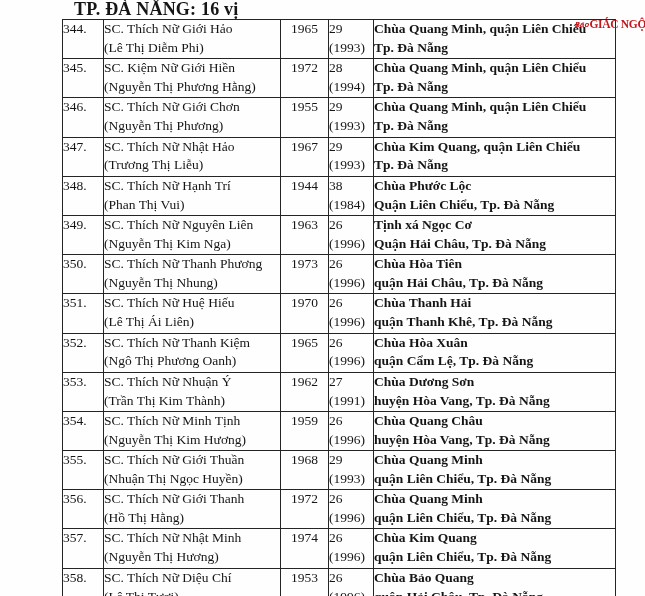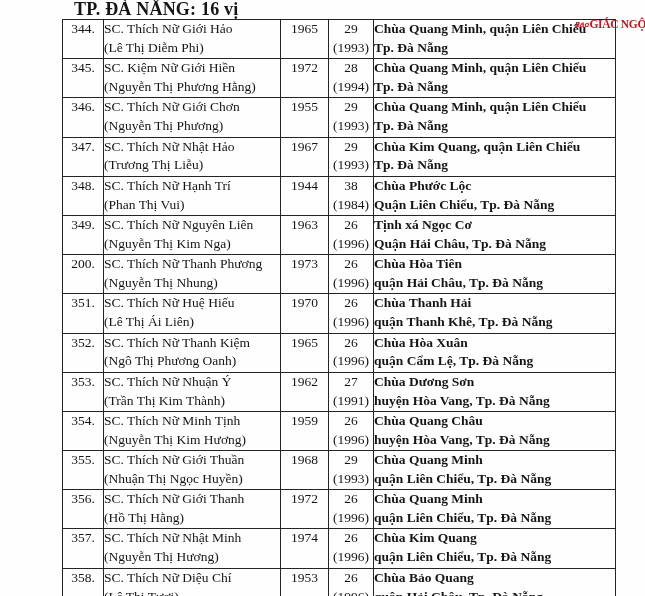--- a/index.html
+++ b/index.html
@@ -35,24 +35,24 @@
   table.roster td {
     border: 1.5px solid #242424;
     vertical-align: top;
     padding: 0;
     font-size: 13.5px;
     line-height: 18.9px;
     height: 38.2px;
     overflow: hidden;
     white-space: nowrap;
   }
-  td.col-no     { width: 40px;  text-align: center; }
+  td.col-no     { width: 40px;  }
   td.col-name   { width: 176px; padding-left: 6px; }
   td.col-birth  { width: 47px;  text-align: center; margin-top: 44px; }
-  td.col-age    { width: 44px;  text-align: center; }
+  td.col-age    { width: 44px;  }
   td.col-temple { width: 241px; padding-left: 8px; font-weight: bold; }
   .watermark {
     position: absolute;
     left: 575px;
     top: 16px;
     z-index: 5;
     white-space: nowrap;
     line-height: 14px;
   }
   .wm-prefix {
@@ -177,21 +177,21 @@
       <div>26</div>
       <div>(1996)</div>
     </td>
     <td class="col-temple">
       <div>Tịnh xá Ngọc Cơ</div>
       <div>Quận Hải Châu, Tp. Đà Nẵng</div>
     </td>
   </tr>
 
   <tr>
-    <td class="col-no">200.</td>
+    <td class="col-no">350.</td>
     <td class="col-name">
       <div>SC. Thích Nữ Thanh Phương</div>
       <div>(Nguyễn Thị Nhung)</div>
     </td>
     <td class="col-birth">1973</td>
     <td class="col-age">
       <div>26</div>
       <div>(1996)</div>
     </td>
     <td class="col-temple">

